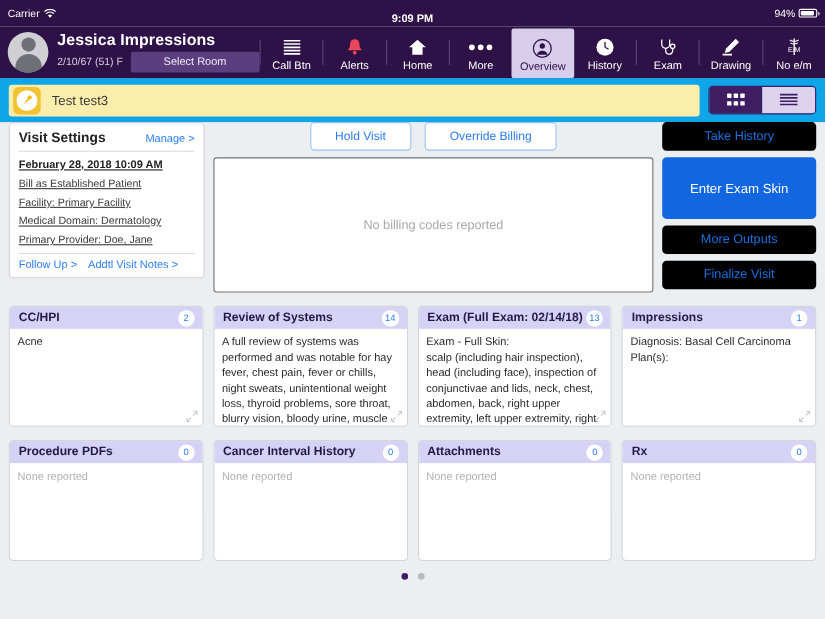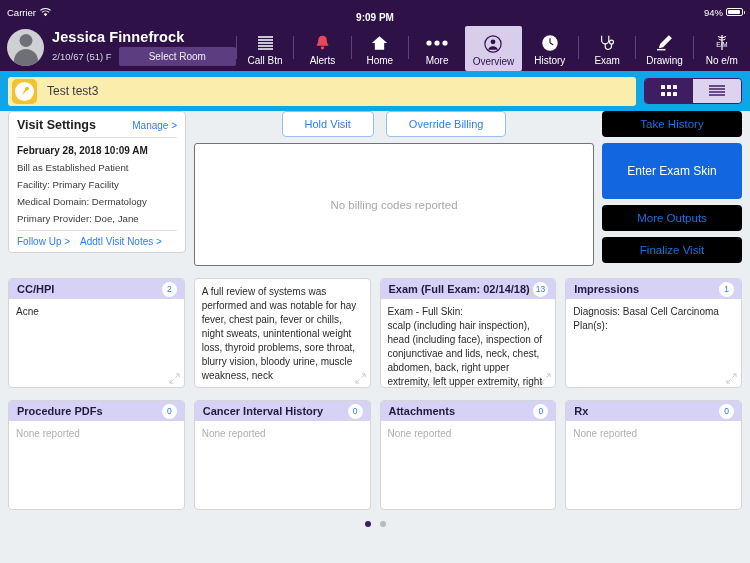--- a/index.html
+++ b/index.html
@@ -112,21 +112,21 @@
   .toprow { display: flex; gap: 8px; align-items: flex-start; }
 
   .vspanel {
     width: 178px; background: #fff; border: 1px solid #d2d2d7;
     border-radius: 4px; padding: 6px 8px 5px 8px; flex: none;
   }
   .vshead { display: flex; align-items: baseline; justify-content: space-between; }
   .vstitle { font-size: 12.5px; color: #222; font-weight: bold; }
   .vsmanage { font-size: 10px; color: #2c7ef0; cursor: pointer; }
   .vshr { height: 1px; background: #dcdce0; margin: 5px 0 4px 0; }
-  .vsline { font-size: 9.7px; color: #3b3b3b; padding: 3px 0; }
+  .vsline { font-size: 9.7px; color: #3b3b3b; padding: 3px 0; text-decoration: underline; }
   .vsline.b { font-weight: bold; color: #1c1c1c; font-size: 10px; }
   .vsfoot {
     display: flex; gap: 10px; padding-top: 5px; margin-top: 3px;
     border-top: 1px solid #dcdce0;
   }
   .vslink { font-size: 10px; color: #2c7ef0; cursor: pointer; }
 
   .center { flex: 1; display: flex; flex-direction: column; gap: 6px; }
   .billbtns { display: flex; gap: 12px; justify-content: center; }
   .obtn {
@@ -198,21 +198,21 @@
     <span class="batt">
         <i></i>
       </span>
   </div>
 </div>
 
 <div class="topnav">
   <div class="patient">
     <div class="avatar"></div>
     <div class="pinfo">
-      <div class="pname">Jessica Finnefrock</div>
+      <div class="pname">Jessica Impressions</div>
       <div class="prow">
         <span class="pdob">2/10/67 (51) F</span>
         <button class="selectroom">Select Room</button>
       </div>
     </div>
   </div>
   <div class="navsep"></div>
 
   <div class="navitems">
 
@@ -410,20 +410,24 @@
       <div class="cardhead">
         <span class="cardtitle">CC/HPI</span>
         <span class="badge">2</span>
       </div>
       <div class="cardbody">Acne</div>
       <svg class="expander" viewBox="0 0 12 12">
         <path d="M11 1 L7 5 M11 1 L11 4.4 M11 1 L7.6 1 M1 11 L5 7 M1 11 L1 7.6 M1 11 L4.4 11" stroke="#7a7a80" stroke-width="1" fill="none"></path>
       </svg>
     </div>
     <div class="card">
+      <div class="cardhead">
+        <span class="cardtitle">Review of Systems</span>
+        <span class="badge">14</span>
+      </div>
       <div class="cardbody">A full review of systems was performed and was notable for hay fever, chest pain, fever or chills, night sweats, unintentional weight loss, thyroid problems, sore throat, blurry vision, bloody urine, muscle weakness, neck</div>
       <svg class="expander" viewBox="0 0 12 12">
         <path d="M11 1 L7 5 M11 1 L11 4.4 M11 1 L7.6 1 M1 11 L5 7 M1 11 L1 7.6 M1 11 L4.4 11" stroke="#7a7a80" stroke-width="1" fill="none"></path>
       </svg>
     </div>
     <div class="card">
       <div class="cardhead">
         <span class="cardtitle">Exam (Full Exam: 02/14/18)</span>
         <span class="badge">13</span>
       </div>

